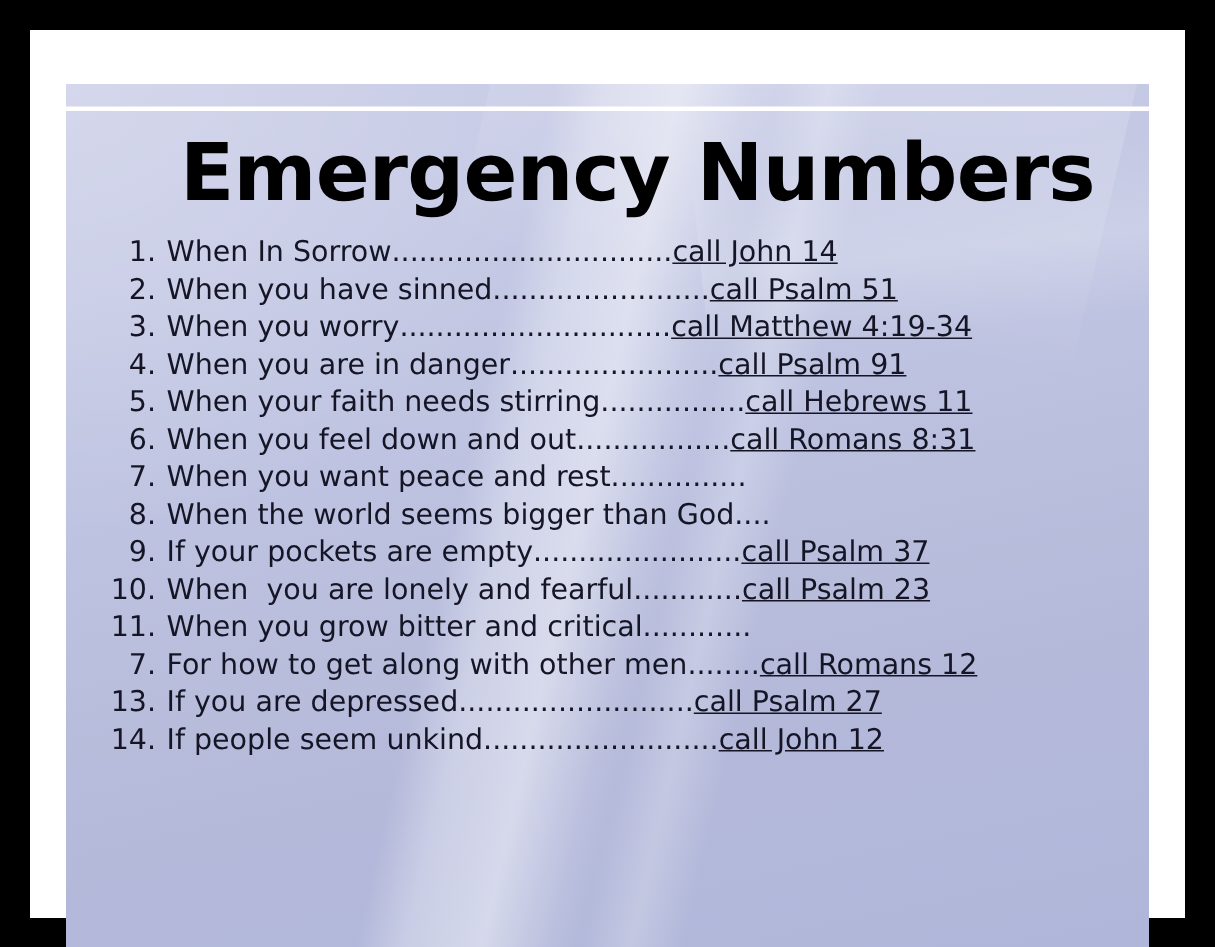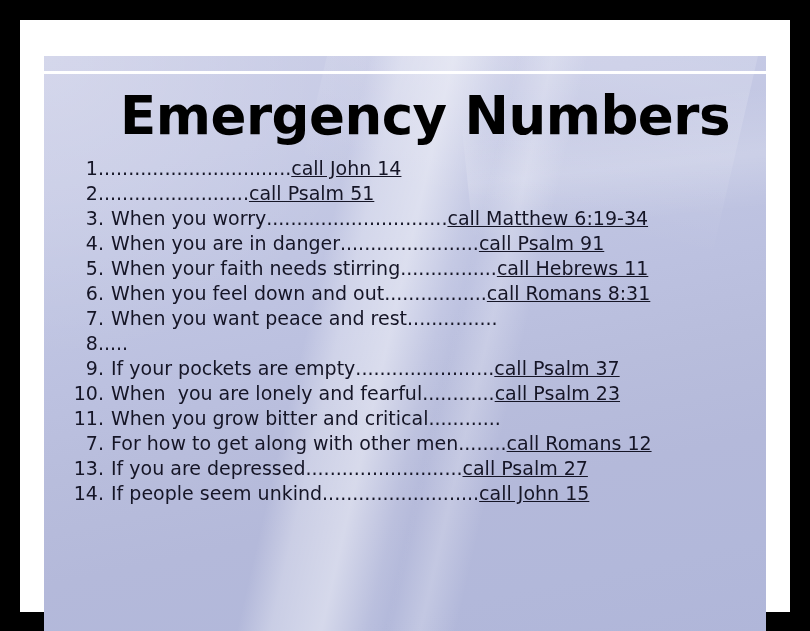--- a/index.html
+++ b/index.html
@@ -192,31 +192,31 @@
       <div class="bg-streak" id="bg-streak-upper"></div>
       <div class="bg-streak" id="bg-streak-wide"></div>
       <div class="bg-streak" id="bg-streak-narrow"></div>
       <div class="bg-streak" id="bg-streak-right"></div>
 
       <div id="header-divider"></div>
 
       <div id="slide-title">Emergency Numbers</div>
 
       <div id="numbers-list">
-          <div class="list-item"><span class="item-number">1.</span><span class="item-dots">...............................</span><span class="item-answer">call John 14</span></div>
-          <div class="list-item"><span class="item-number">2.</span><span class="item-dots">........................</span><span class="item-answer">call Psalm 51</span></div>
-          <div class="list-item"><span class="item-number">3.</span><span class="item-text">When you worry</span><span class="item-dots">..............................</span><span class="item-answer">call Matthew 6:19-34</span></div>
+          <div class="list-item"><span class="item-number">1.</span><span class="item-text">When In Sorrow</span><span class="item-dots">...............................</span><span class="item-answer">call John 14</span></div>
+          <div class="list-item"><span class="item-number">2.</span><span class="item-text">When you have sinned</span><span class="item-dots">........................</span><span class="item-answer">call Psalm 51</span></div>
+          <div class="list-item"><span class="item-number">3.</span><span class="item-text">When you worry</span><span class="item-dots">..............................</span><span class="item-answer">call Matthew 4:19-34</span></div>
           <div class="list-item"><span class="item-number">4.</span><span class="item-text">When you are in danger</span><span class="item-dots">.......................</span><span class="item-answer">call Psalm 91</span></div>
           <div class="list-item"><span class="item-number">5.</span><span class="item-text">When your faith needs stirring</span><span class="item-dots">................</span><span class="item-answer">call Hebrews 11</span></div>
           <div class="list-item"><span class="item-number">6.</span><span class="item-text">When you feel down and out</span><span class="item-dots">.................</span><span class="item-answer">call Romans 8:31</span></div>
           <div class="list-item"><span class="item-number">7.</span><span class="item-text">When you want peace and rest</span><span class="item-dots">...............</span></div>
-          <div class="list-item"><span class="item-number">8.</span><span class="item-dots">....</span></div>
+          <div class="list-item"><span class="item-number">8.</span><span class="item-text">When the world seems bigger than God</span><span class="item-dots">....</span></div>
           <div class="list-item"><span class="item-number">9.</span><span class="item-text">If your pockets are empty</span><span class="item-dots">.......................</span><span class="item-answer">call Psalm 37</span></div>
           <div class="list-item"><span class="item-number">10.</span><span class="item-text">When  you are lonely and fearful</span><span class="item-dots">............</span><span class="item-answer">call Psalm 23</span></div>
           <div class="list-item"><span class="item-number">11.</span><span class="item-text">When you grow bitter and critical</span><span class="item-dots">............</span></div>
           <div class="list-item"><span class="item-number">7.</span><span class="item-text">For how to get along with other men</span><span class="item-dots">........</span><span class="item-answer">call Romans 12</span></div>
           <div class="list-item"><span class="item-number">13.</span><span class="item-text">If you are depressed</span><span class="item-dots">..........................</span><span class="item-answer">call Psalm 27</span></div>
-          <div class="list-item"><span class="item-number">14.</span><span class="item-text">If people seem unkind</span><span class="item-dots">..........................</span><span class="item-answer">call John 15</span></div>
+          <div class="list-item"><span class="item-number">14.</span><span class="item-text">If people seem unkind</span><span class="item-dots">..........................</span><span class="item-answer">call John 12</span></div>
         </div>
 
     </div>
   </div>
 </div>
 
 </body></html>

